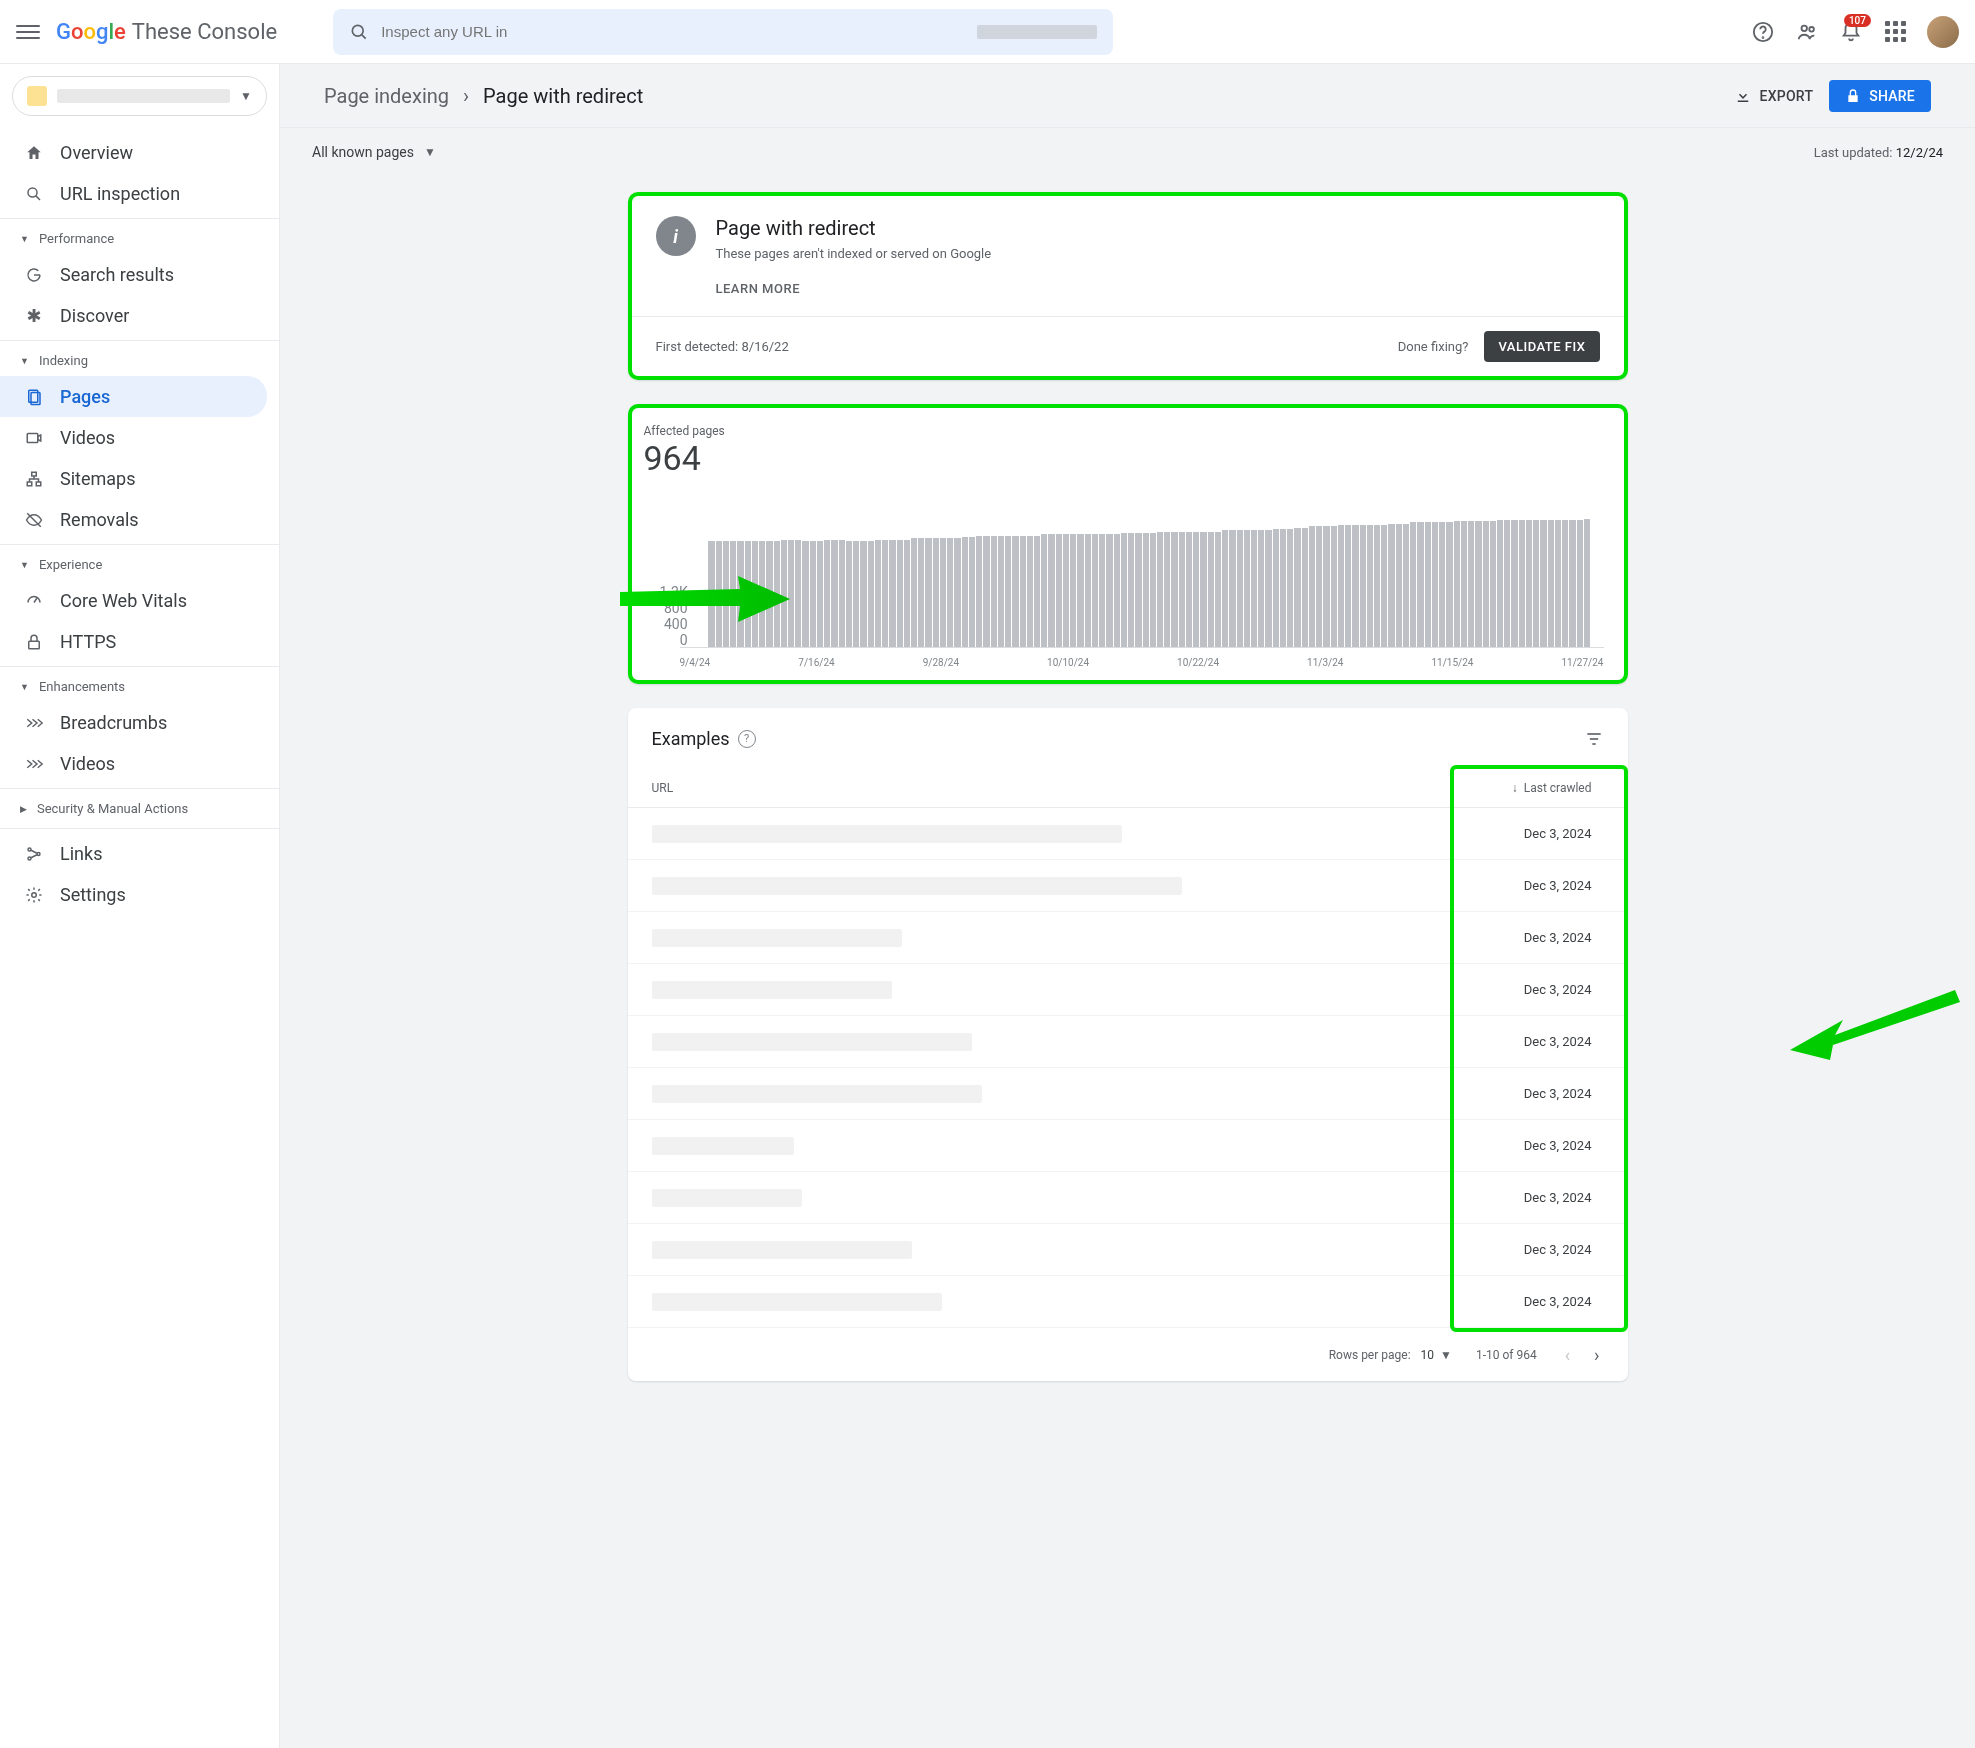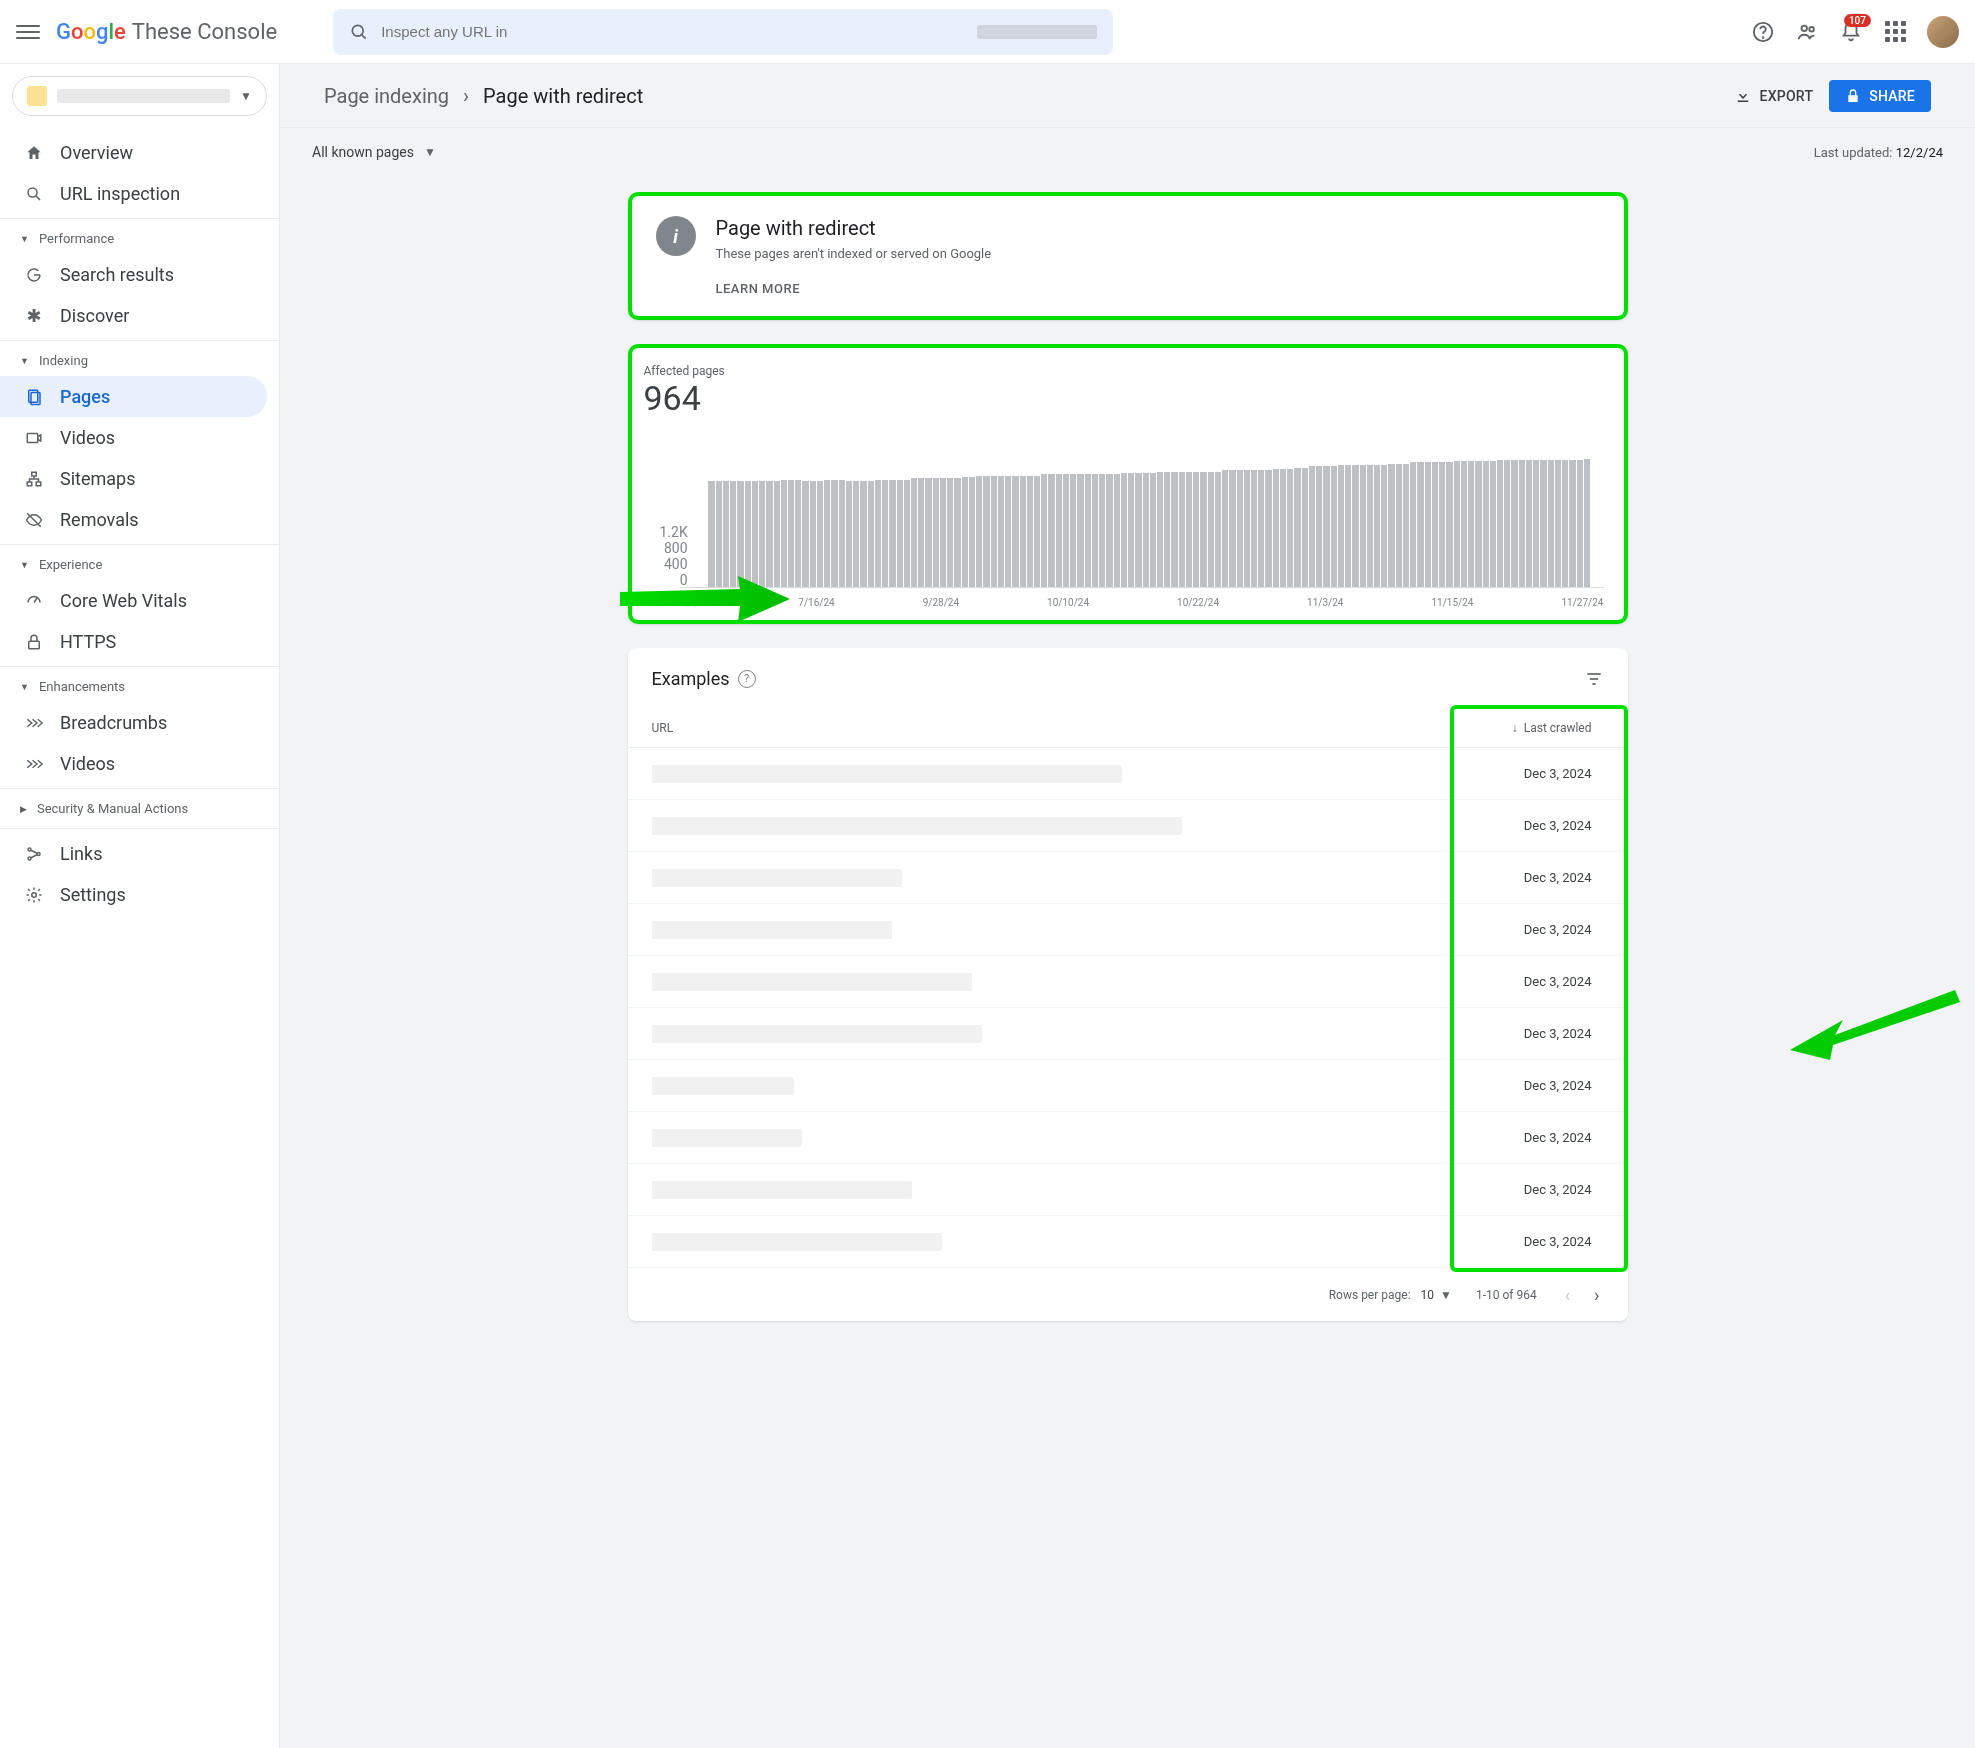--- a/index.html
+++ b/index.html
@@ -380,20 +380,25 @@
     <div class="content">
 
       <div class="card info-card highlight-green">
         <div class="info-body">
           <div class="info-icon">i</div>
           <div>
             <div class="info-title">Page with redirect</div>
             <div class="info-sub">These pages aren't indexed or served on Google</div>
             <div class="learn-more">LEARN MORE</div>
           </div>
+        </div>
+        <div class="info-footer">
+          <span>First detected: 8/16/22</span>
+          <span class="done-fixing">Done fixing?</span>
+          <span class="validate-btn">VALIDATE FIX</span>
         </div>
       </div>
 
       <div class="card chart-card highlight-green">
         <div class="chart-label">Affected pages</div>
         <div class="chart-value">964</div>
         <div class="chart-area">
           <div class="y-labels" id="y-labels">
               <div>1.2K</div>
               <div>800</div>

